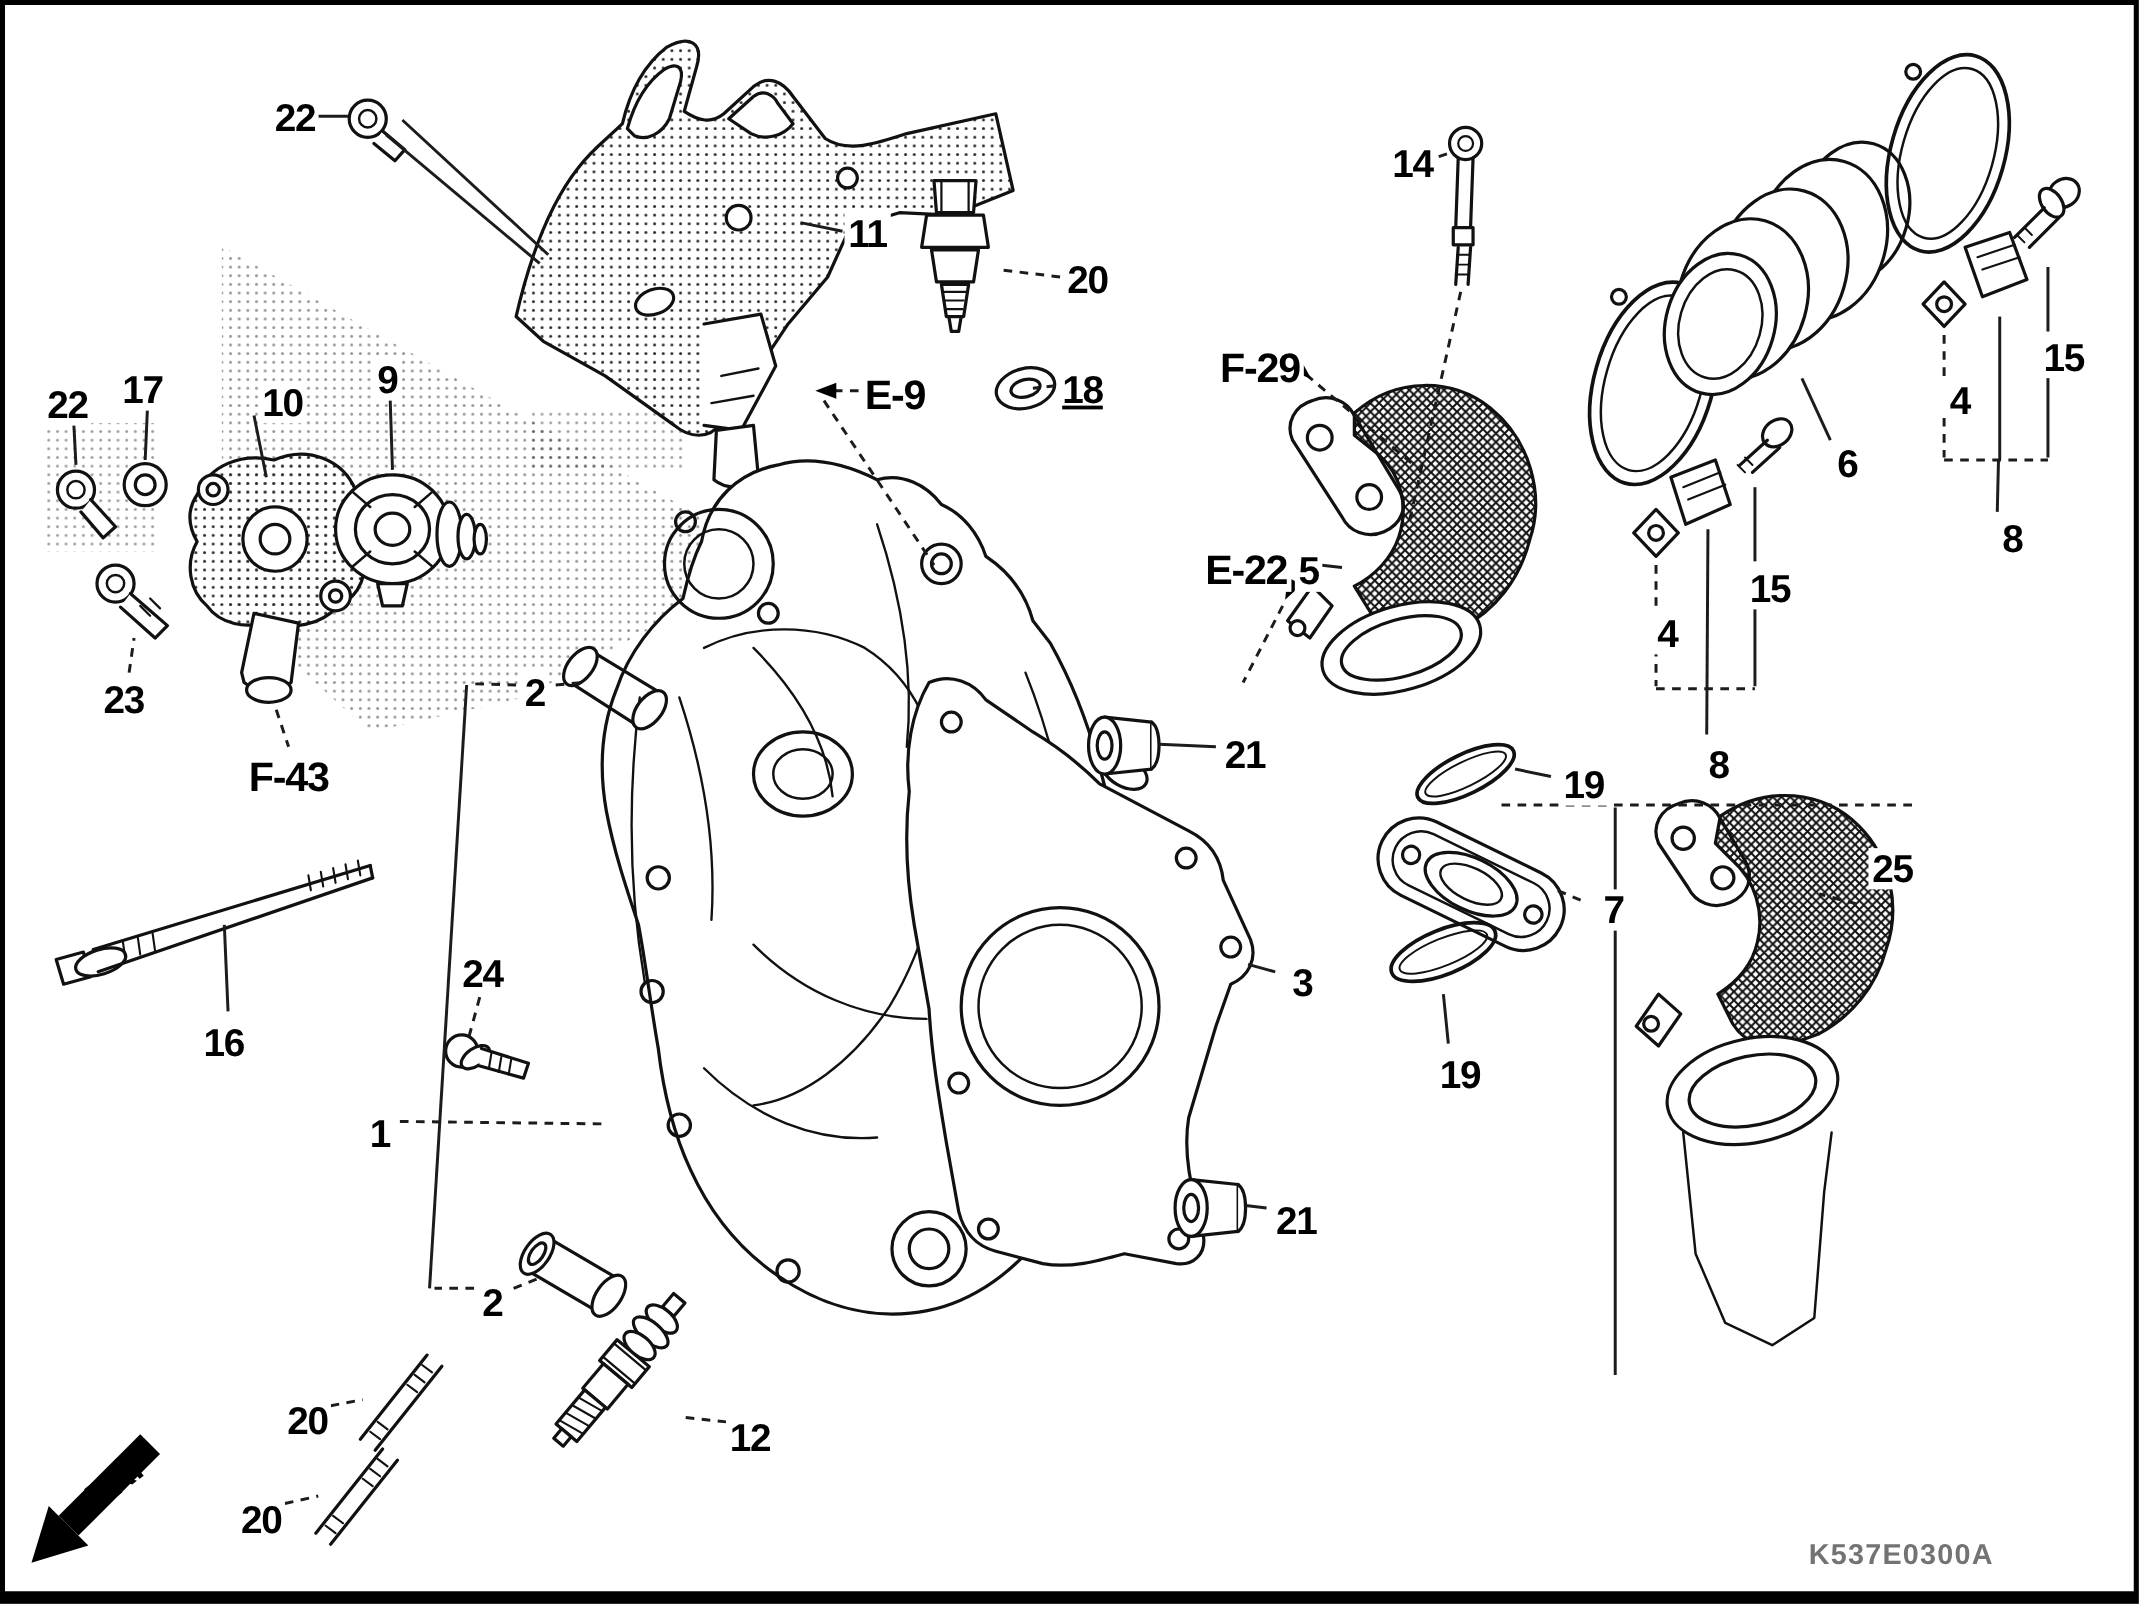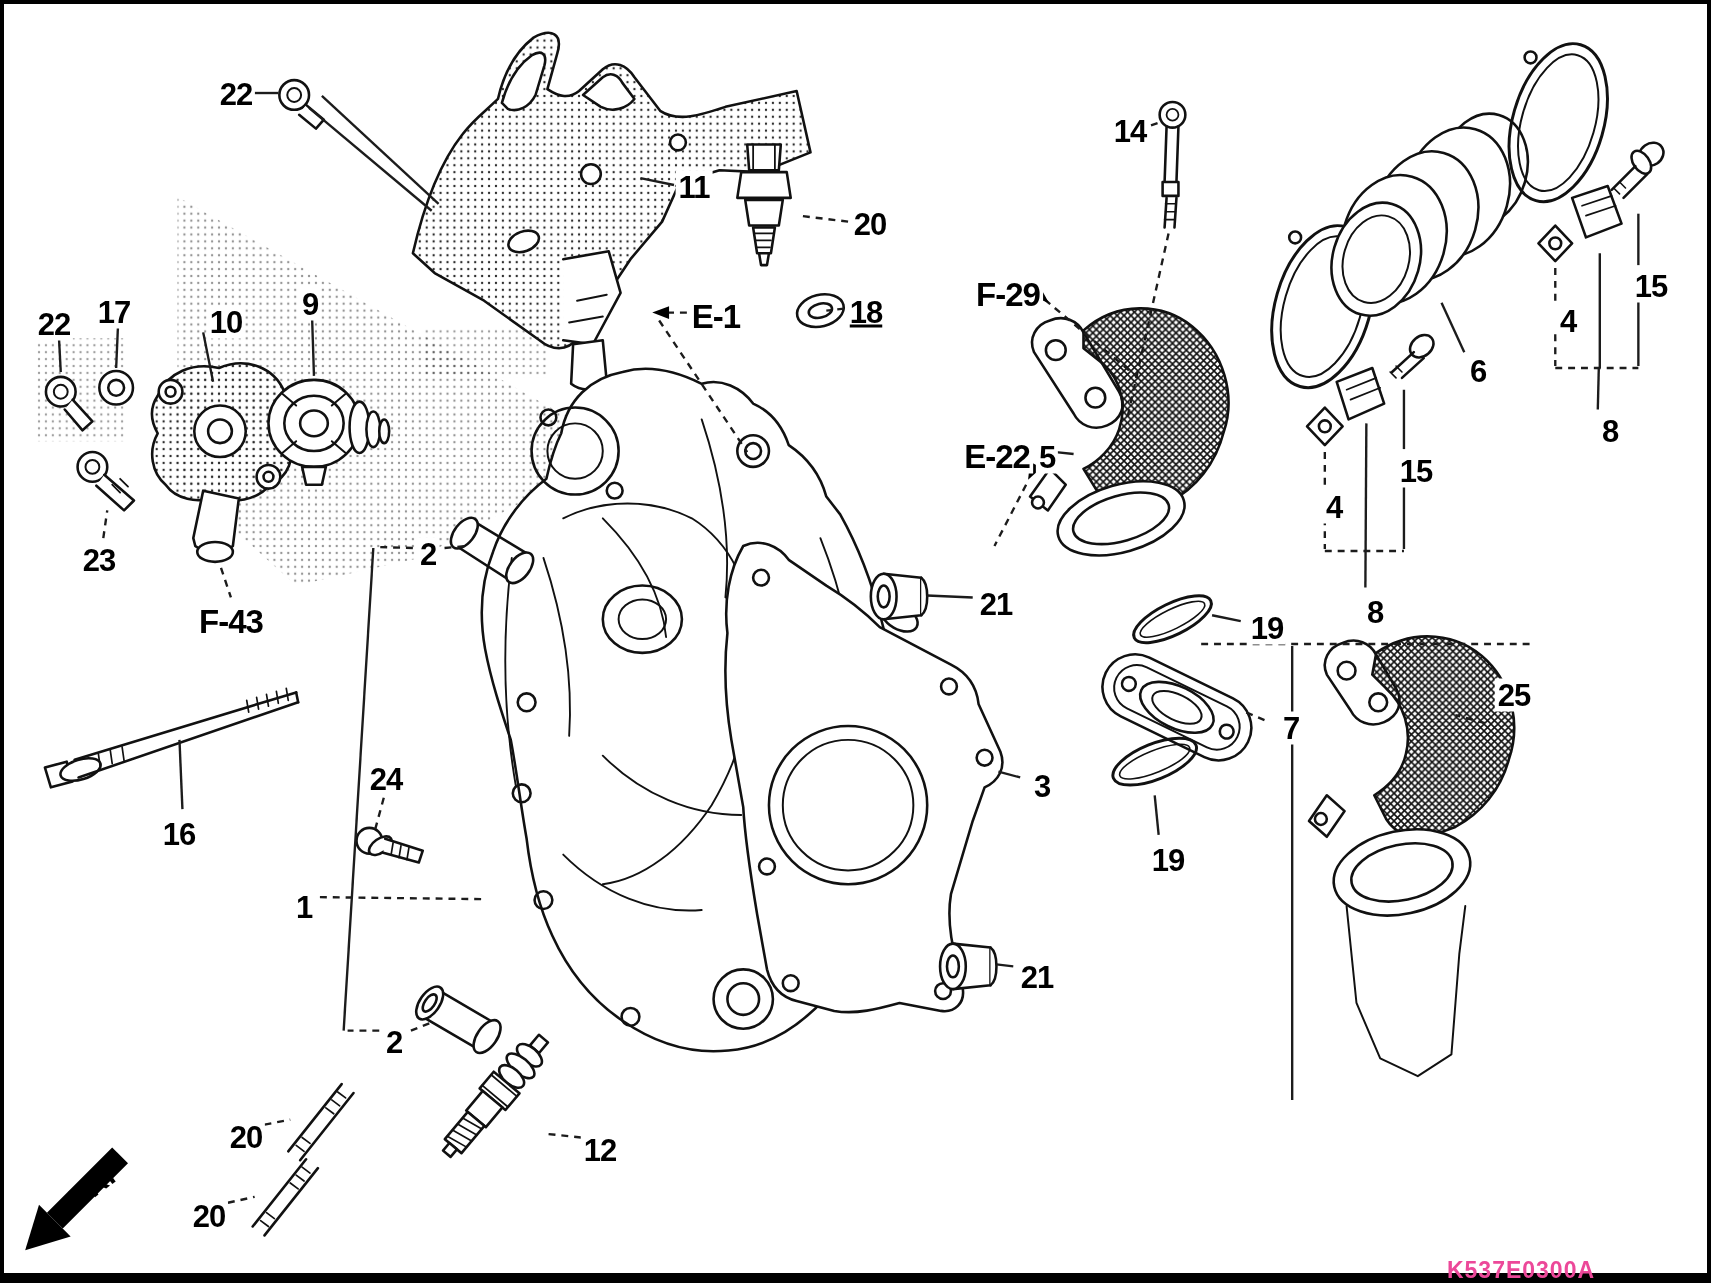--- a/index.html
+++ b/index.html
@@ -15,21 +15,21 @@
     position:absolute;transform:translate(-50%,-50%);
     font:700 33px "Liberation Sans",sans-serif;letter-spacing:-1px;color:#000;
     background:#fff;line-height:1;padding:1px 3px;white-space:nowrap;z-index:30;
   }
   #fr-label{
     position:absolute;left:88px;top:1183px;transform:translate(-50%,-50%) rotate(-38deg);
     font:700 30px "Liberation Sans",sans-serif;color:#000;z-index:30;letter-spacing:0;
   }
   #diagram-code{
     position:absolute;left:1517px;top:1240px;transform:translate(-50%,-50%);
-    font:700 23px "Liberation Sans",sans-serif;color:#ec4899;letter-spacing:1px;z-index:30;margin-top:26px;
+    font:700 23px "Liberation Sans",sans-serif;color:#737373;letter-spacing:1px;z-index:30;
   }
 </style>
 </head>
 <body>
 
 <div id="page">
  <div id="sheet">
 
   <svg id="art" viewBox="0 0 1711 1283">
     <defs>
@@ -407,21 +407,21 @@
         <div class="callout" style="left: 1164px; top: 856px;">19</div>
         <div class="callout" style="left: 1043px; top: 453px;">5</div>
         <div class="callout" style="left: 1474px; top: 367px;">6</div>
         <div class="callout" style="left: 1330px; top: 503px;">4</div>
         <div class="callout" style="left: 1412px; top: 467px;">15</div>
         <div class="callout" style="left: 1371px; top: 608px;">8</div>
         <div class="callout" style="left: 1564px; top: 317px;">4</div>
         <div class="callout" style="left: 1647px; top: 282px;">15</div>
         <div class="callout" style="left: 1606px; top: 427px;">8</div>
         <div class="callout" style="left: 1510px; top: 691px;">25</div>
-        <div class="ref" style="left: 712px; top: 312px;">E-1</div>
+        <div class="ref" style="left: 712px; top: 312px;">E-9</div>
         <div class="ref" style="left: 1004px; top: 290px;">F-29</div>
         <div class="ref" style="left: 993px; top: 452px;">E-22</div>
         <div class="ref" style="left: 227px; top: 617px;">F-43</div>
       </div>
 
   <div id="fr-label">FR.</div>
   <div id="diagram-code">K537E0300A</div>
 
  </div>
 </div>

